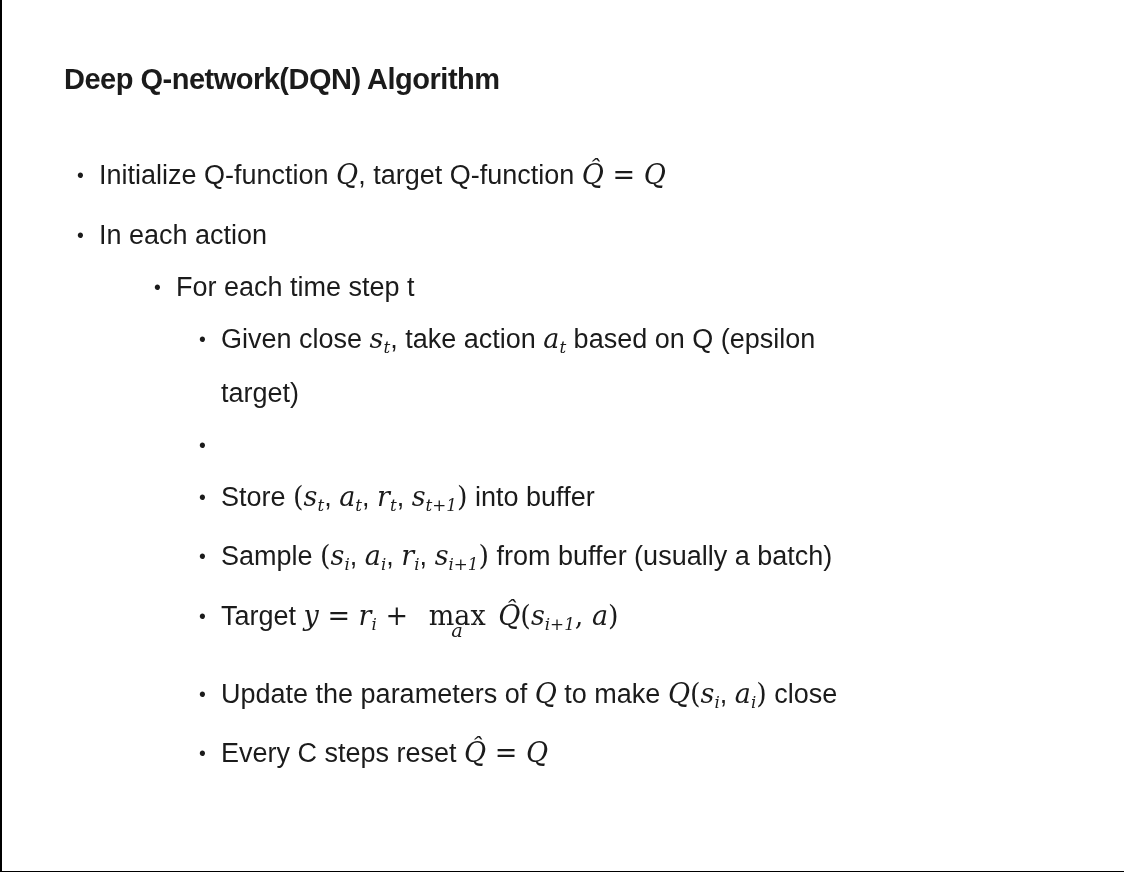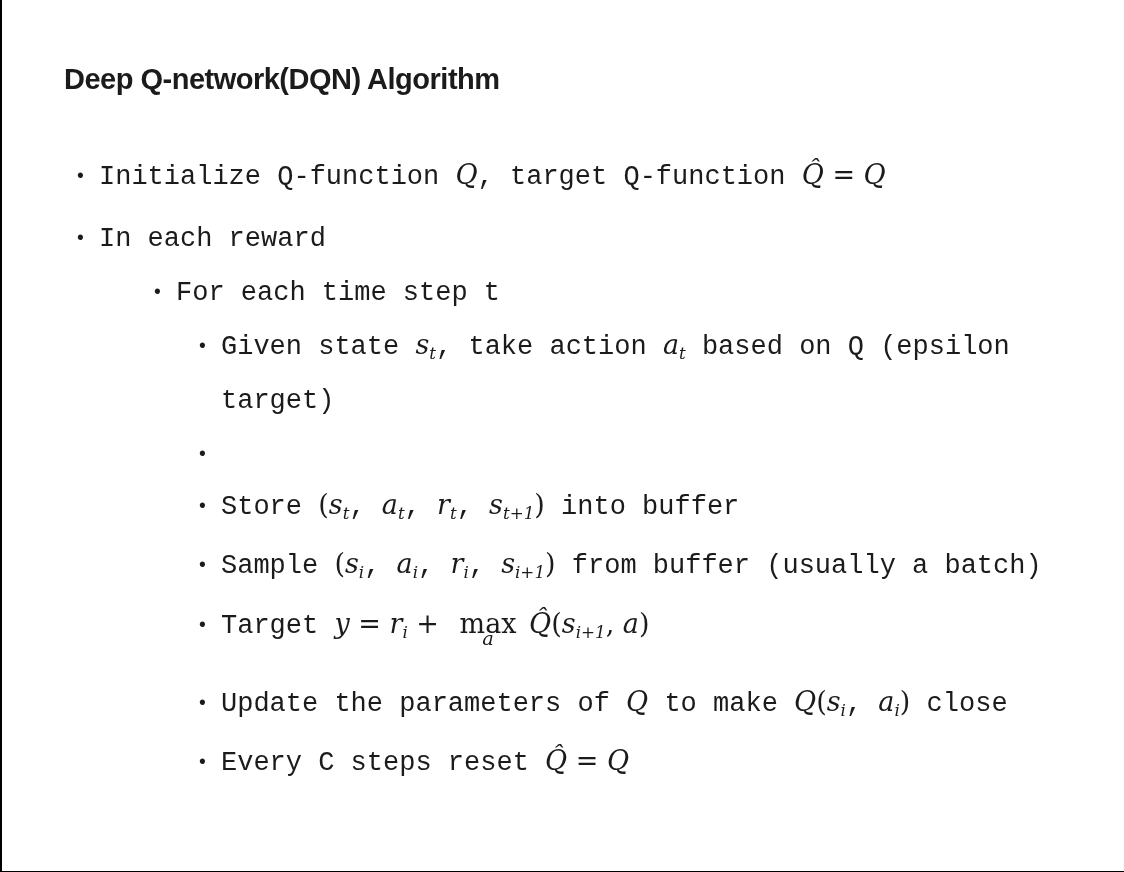--- a/index.html
+++ b/index.html
@@ -25,21 +25,21 @@
   }
   .item{display:flex;margin-bottom:6px;}
   .item.lvl1{padding-left:75px;}
   .item.lvl1.first{margin-bottom:14px;}
   .item.lvl2{padding-left:152px;}
   .item.lvl3{padding-left:197px;}
   .item.has-under{margin-bottom:24px;}
   .marker{flex:none;width:22px;font-size:0.72em;}
   .content{flex:1;}
   .line{white-space:pre-wrap;}
-  .seg-t{font-family:Liberation Mono, monospace;}
+  .seg-t{font-family:Liberation Sans, sans-serif;}
   .seg-i,.seg-m,.seg-sub{font-family:"DejaVu Serif","Liberation Serif",serif;}
   .seg-i{font-style:italic;}
   .seg-m{font-style:normal;}
   .seg-sub{font-style:italic;font-size:0.62em;vertical-align:-0.28em;}
   .seg-under{
     display:inline-block;position:relative;text-align:center;
     font-family:"DejaVu Serif","Liberation Serif",serif;
     margin:0 4px 0 12px;
   }
   .seg-under .um{display:block;line-height:1em;}
@@ -56,33 +56,33 @@
 <div class="bullets">
     <div class="item lvl1 first">
       <span class="marker">•</span>
       <div class="content">
         <div class="line"><span class="seg-t">Initialize Q-function </span><span class="seg-i">Q</span><span class="seg-t">, target Q-function </span><span class="seg-i">Q̂</span><span class="seg-m"> = </span><span class="seg-i">Q</span></div>
       </div>
     </div>
     <div class="item lvl1">
       <span class="marker">•</span>
       <div class="content">
-        <div class="line"><span class="seg-t">In each reward</span></div>
+        <div class="line"><span class="seg-t">In each action</span></div>
       </div>
     </div>
     <div class="item lvl2">
       <span class="marker">•</span>
       <div class="content">
         <div class="line"><span class="seg-t">For each time step t</span></div>
       </div>
     </div>
     <div class="item lvl3">
       <span class="marker">•</span>
       <div class="content">
-        <div class="line"><span class="seg-t">Given state </span><span class="seg-i">s</span><span class="seg-sub">t</span><span class="seg-t">, take action </span><span class="seg-i">a</span><span class="seg-sub">t</span><span class="seg-t"> based on Q (epsilon</span></div>
+        <div class="line"><span class="seg-t">Given close </span><span class="seg-i">s</span><span class="seg-sub">t</span><span class="seg-t">, take action </span><span class="seg-i">a</span><span class="seg-sub">t</span><span class="seg-t"> based on Q (epsilon</span></div>
         <div class="line"><span class="seg-t">target)</span></div>
       </div>
     </div>
     <div class="item lvl3">
       <span class="marker">•</span>
     </div>
     <div class="item lvl3">
       <span class="marker">•</span>
       <div class="content">
         <div class="line"><span class="seg-t">Store </span><span class="seg-m">(</span><span class="seg-i">s</span><span class="seg-sub">t</span><span class="seg-t">, </span><span class="seg-i">a</span><span class="seg-sub">t</span><span class="seg-t">, </span><span class="seg-i">r</span><span class="seg-sub">t</span><span class="seg-t">, </span><span class="seg-i">s</span><span class="seg-sub">t+1</span><span class="seg-m">)</span><span class="seg-t"> into buffer</span></div>

